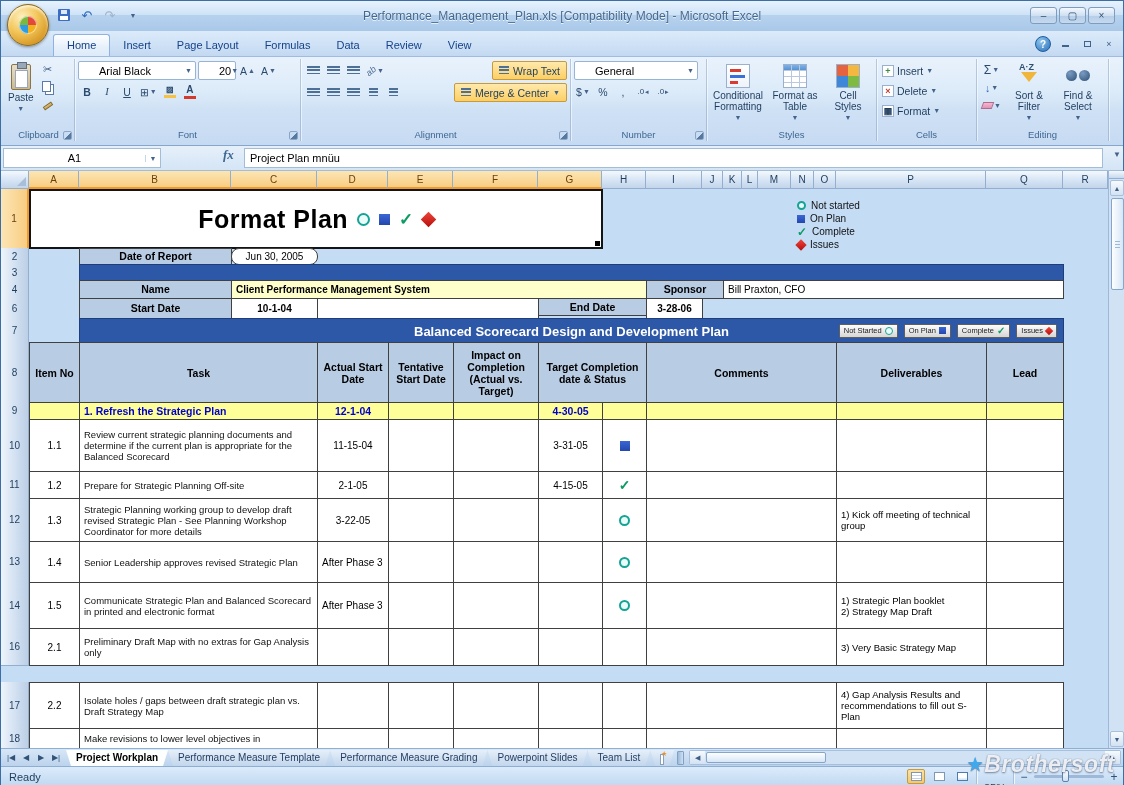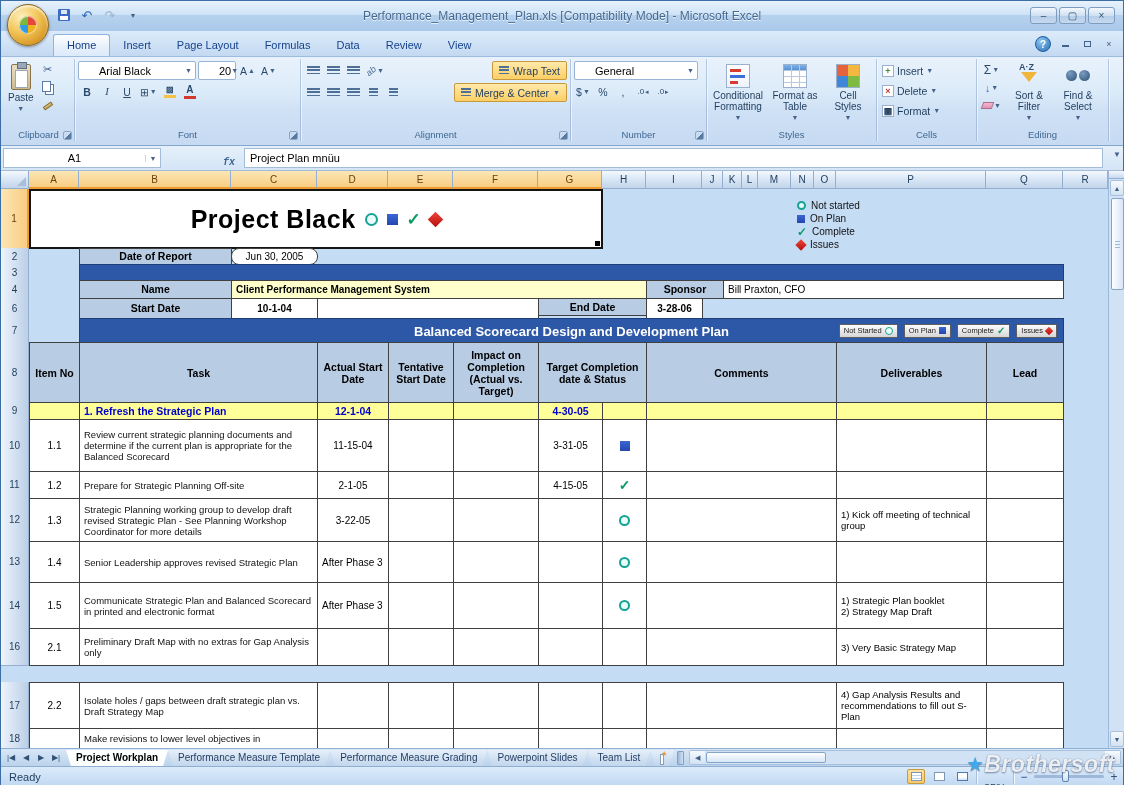--- a/index.html
+++ b/index.html
@@ -94,22 +94,22 @@
   .eraser { width:11px; height:7px; background:linear-gradient(#f3b8d0,#e391b4); border:1px solid #b06a8c; transform:skewX(-20deg); }
   .sigma { font-size:12px; color:#2b4a6d; }
 
   
   .formulabar { position:absolute; left:0; top:145px; width:100%; height:25px;
     background:linear-gradient(#e6f0fa,#d4e5f6); border-bottom:1px solid #a3bdd9; display:flex; align-items:center; }
   .namebox { position:absolute; left:2px; top:2px; width:158px; height:20px; background:#fff; border:1px solid #a3bdd9;
     display:flex; align-items:center; font-size:11px; }
   .namebox .nb-val { flex:1; text-align:center; }
   .nb-arrow { width:15px; border-left:1px solid #c6d6e8; text-align:center; font-size:7px; color:#44638c; }
-  .fxbtn { position:absolute; left:222px; top:11px; font-family:Liberation Mono, monospace; font-style:italic; font-weight:bold;
-    font-size:10px; color:#3e6792; }
+  .fxbtn { position:absolute; left:222px; top:1px; font-family:Liberation Serif, serif; font-style:italic; font-weight:bold;
+    font-size:13px; color:#3e6792; }
   .formula-field { position:absolute; left:243px; top:2px; right:20px; height:20px; background:#fff; border:1px solid #a3bdd9;
     font-size:11px; display:flex; align-items:center; padding-left:5px; color:#000; }
   .fb-expand { position:absolute; right:2px; top:4px; font-size:8px; color:#44638c; }
 
   
   .gridwrap { position:absolute; left:0; top:170px; width:1124px; height:577px; background:#c5dcf5; overflow:hidden; }
   .colheaders { position:absolute; left:0; top:0; width:1107px; height:18px; }
   .corner { position:absolute; left:0; top:0; width:28px; height:18px;
     background:linear-gradient(#f3f8fd,#d6e4f5 55%,#c3d5ea); border-right:1px solid #93aecf; border-bottom:1px solid #93aecf; }
   .corner::after { content:''; position:absolute; right:2px; bottom:2px; width:0; height:0;
@@ -496,21 +496,21 @@
         <div class="colhdr" style="left: 790px; width: 23px;">N</div>
         <div class="colhdr" style="left: 813px; width: 22px;">O</div>
         <div class="colhdr" style="left: 835px; width: 150px;">P</div>
         <div class="colhdr" style="left: 985px; width: 77px;">Q</div>
         <div class="colhdr" style="left: 1062px; width: 45px;">R</div>
       </div>
     <div class="gridrows" id="gridrows">
         <div class="grow" style="top: 0px; height: 59px;">
           <div class="rowhdr selh">1</div>
           <div class="cell title-cell" style="left: 28px; width: 574px; height: 60px;">
-            <span class="ctext">Project Black</span>
+            <span class="ctext">Format Plan</span>
             <span class="ic ic-ring lg"></span>
             <span class="ic ic-square lg"></span>
             <span class="ic ic-check lg">✓</span>
             <span class="ic ic-diamond lg"></span>
           </div>
         </div>
         <div class="grow" style="top: 59px; height: 16px;">
           <div class="rowhdr">2</div>
           <div class="cell lbl" style="left: 78px; width: 153px; height: 17px;">
             <span class="ctext">Date of Report</span>

